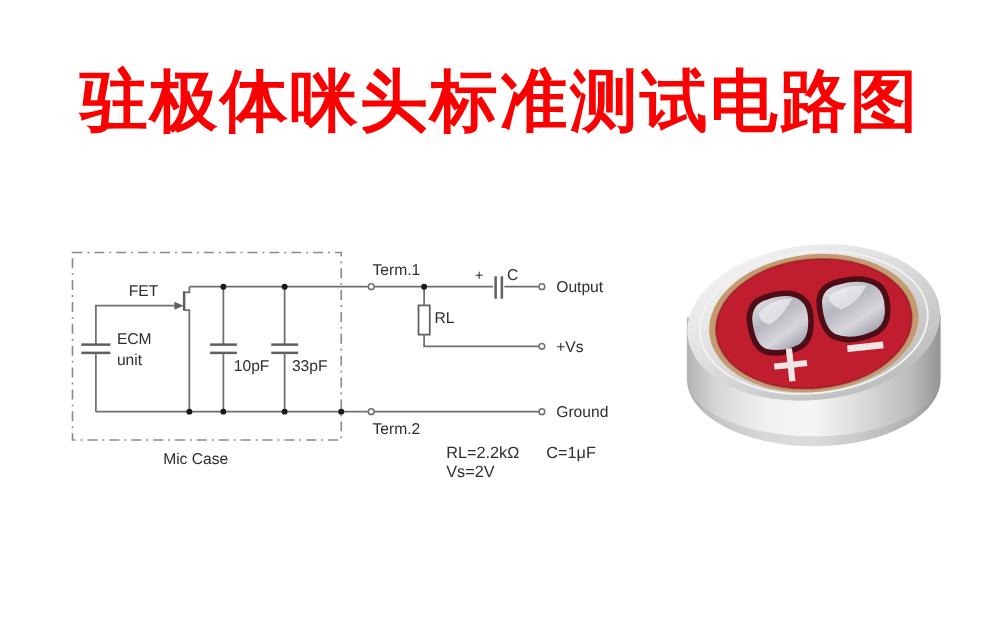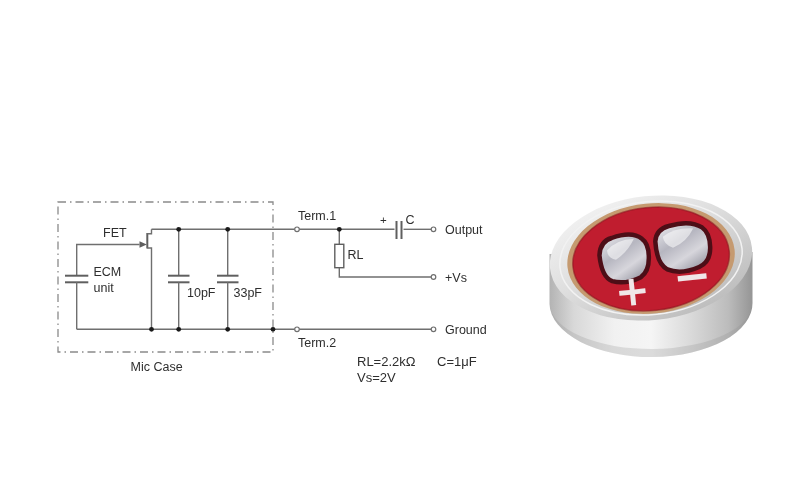--- a/index.html
+++ b/index.html
@@ -24,20 +24,21 @@
   .ctext{fill:#2e2e2e;font-size:12.5px;font-family:"Liberation Sans","DejaVu Sans",sans-serif;}
   .ctext-sm{fill:#2e2e2e;font-size:11.5px;font-family:"Liberation Sans","DejaVu Sans",sans-serif;}
   .cvalues{fill:#2e2e2e;font-size:13px;font-family:"Liberation Sans","DejaVu Sans",sans-serif;}
   .pad-sign{fill:#f0e6e8;font-family:"DejaVu Sans","Liberation Sans",sans-serif;font-weight:700;}
 </style>
 </head>
 <body>
 
 <div class="stage">
 
+  <h1 class="page-title">驻极体咪头标准测试电路图</h1>
 
   <svg class="circuit-svg" width="520" height="400" viewBox="0 0 520 400">
 
     <rect class="cbox" x="58" y="202" width="215" height="150"></rect>
 
     <g>
       <path class="cline" d="M76.7 275.7 V244.5 H139.5"></path>
       <path class="cline-thick" d="M65 275.7 H88.3"></path>
       <path class="cline-thick" d="M65 282.3 H88.3"></path>
       <path class="cline" d="M76.7 282.3 V329.3"></path>

